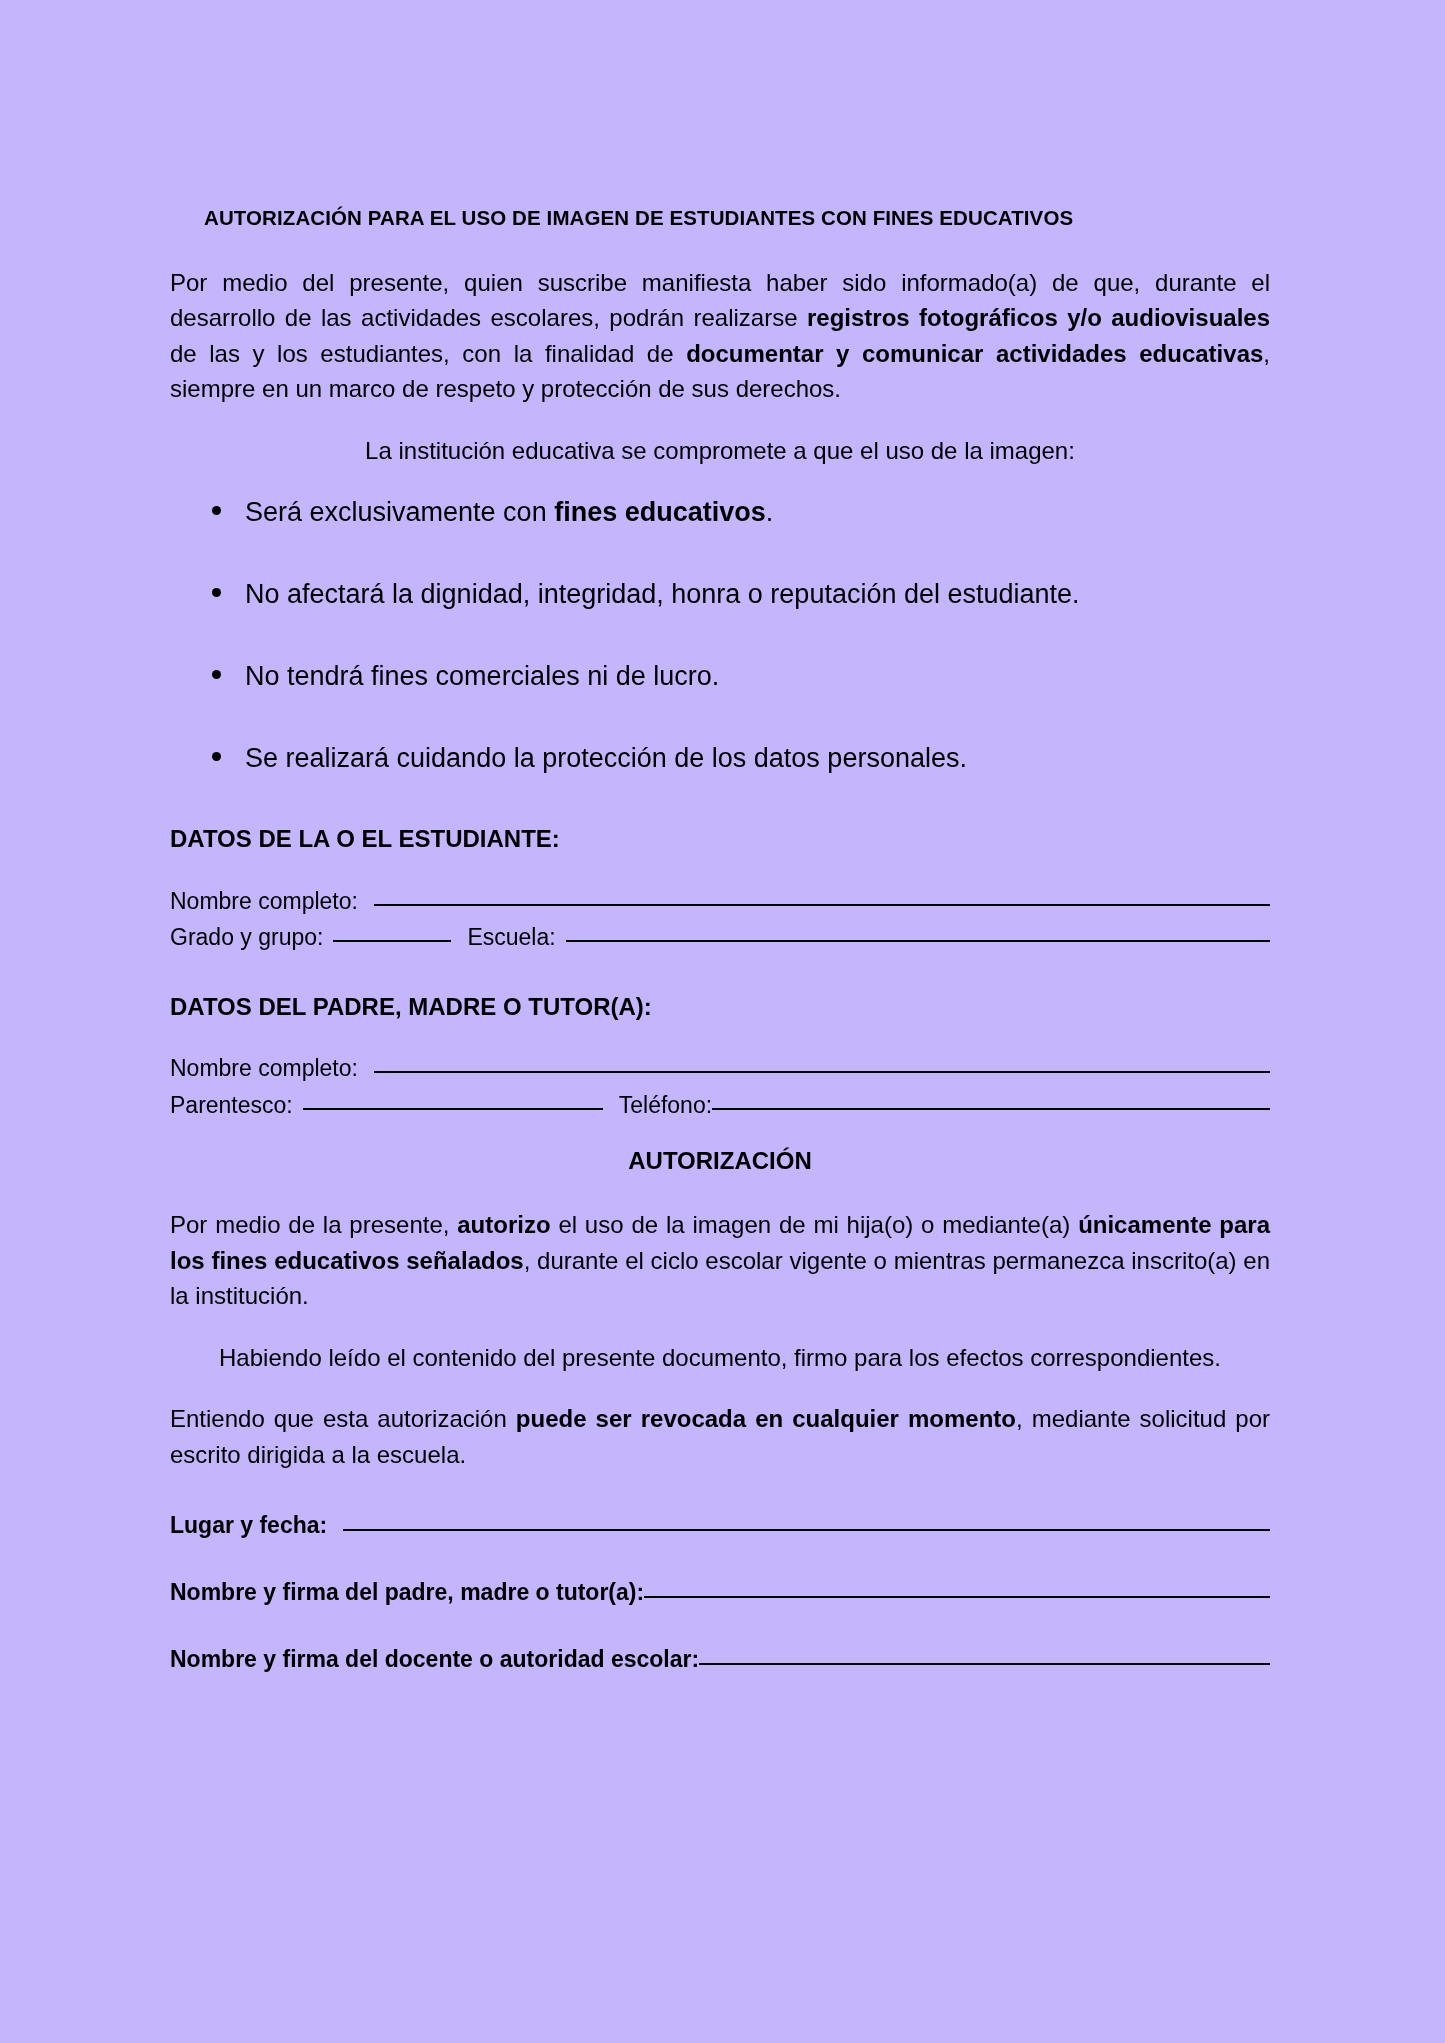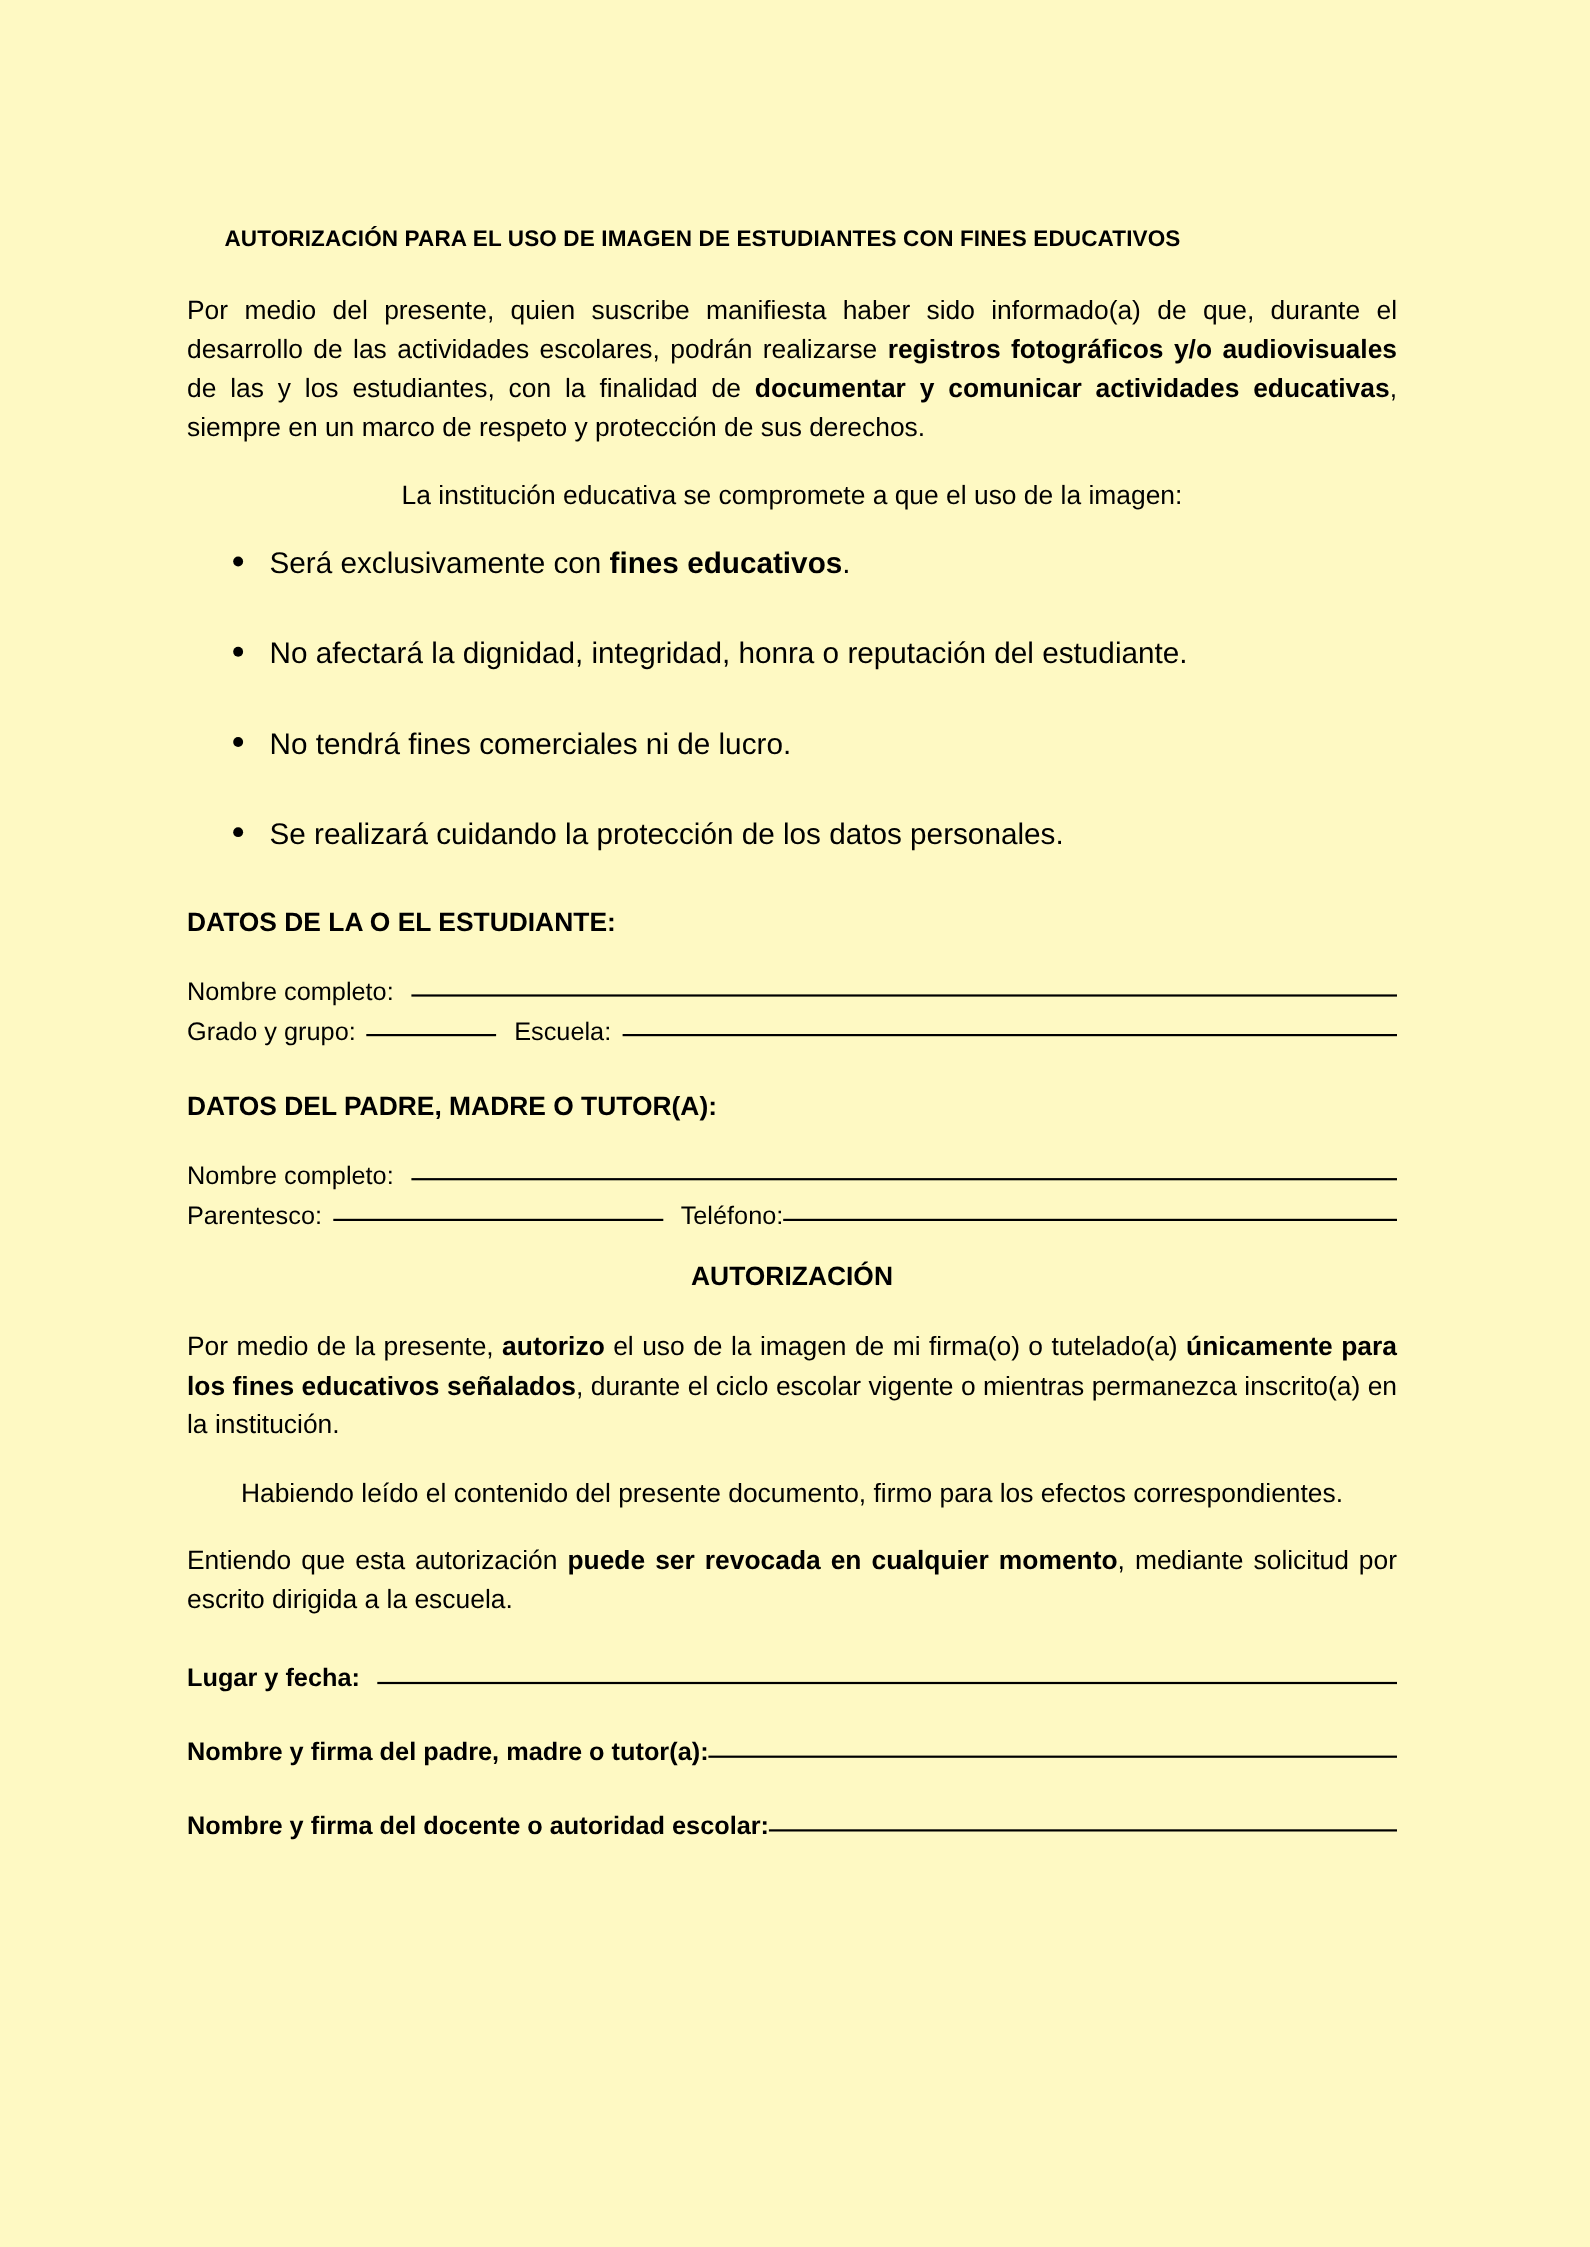--- a/index.html
+++ b/index.html
@@ -8,21 +8,21 @@
     background: #ffffff;
   }
   body {
     font-family: "Liberation Sans", sans-serif;
     color: #000000;
   }
   .page {
     position: relative;
     width: 1445px;
     height: 2043px;
-    background: #fef9c3;
+    background: #c4b5fd;
     margin: 0 auto;
     overflow: hidden;
   }
   .content {
     position: absolute;
     left: 170px;
     top: 205px;
     width: 1100px;
   }
   .doc-title {
@@ -170,21 +170,21 @@
         <span class="gap-sm"></span>
         <span class="rule" style="flex:0 0 300px"></span>
         <span class="gap-md"></span>
         <span class="field-label">Teléfono:</span>
         <span class="rule grow"></span>
       </div>
     </div>
 
     <h3 class="center-head">AUTORIZACIÓN</h3>
 
-    <p class="para"><span>Por medio de la presente, </span><span class="bold">autorizo</span><span> el uso de la imagen de mi firma(o) o tutelado(a) </span><span class="bold">únicamente para los fines educativos señalados</span><span>, durante el ciclo escolar vigente o mientras permanezca inscrito(a) en la institución.</span></p>
+    <p class="para"><span>Por medio de la presente, </span><span class="bold">autorizo</span><span> el uso de la imagen de mi hija(o) o mediante(a) </span><span class="bold">únicamente para los fines educativos señalados</span><span>, durante el ciclo escolar vigente o mientras permanezca inscrito(a) en la institución.</span></p>
 
     <p class="para last-left">Habiendo leído el contenido del presente documento, firmo para los efectos correspondientes.</p>
 
     <p class="para"><span>Entiendo que esta autorización </span><span class="bold">puede ser revocada en cualquier momento</span><span>, mediante solicitud por escrito dirigida a la escuela.</span></p>
 
     <div class="sign-group">
       <div class="sign-line">
         <span>Lugar y fecha:</span>
         <span class="gap-md"></span>
         <span class="rule grow"></span>

